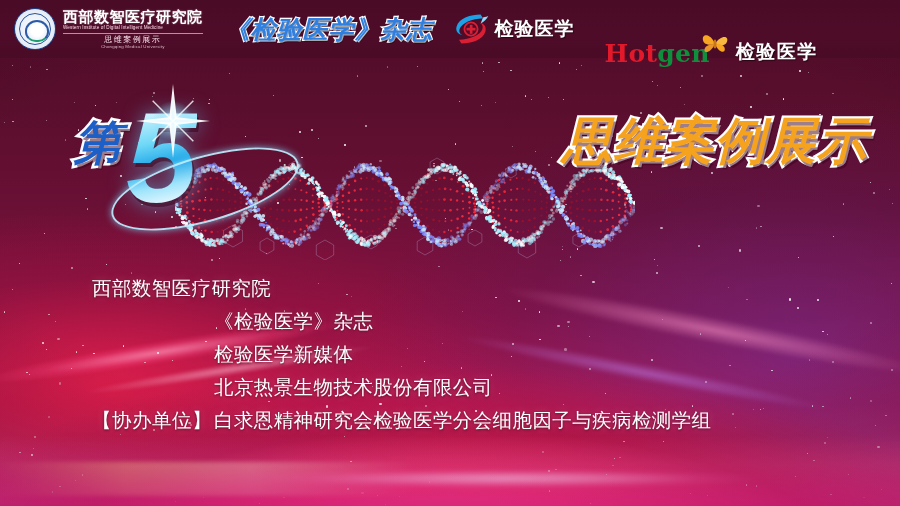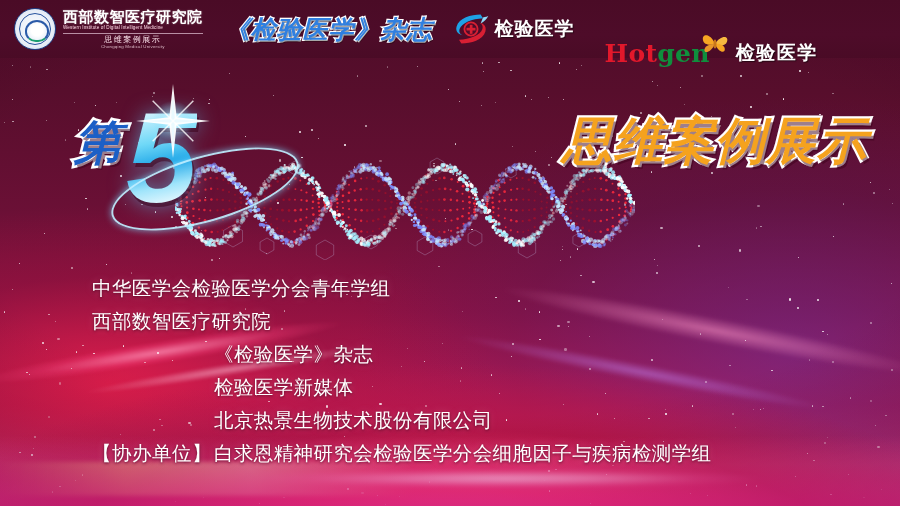--- a/index.html
+++ b/index.html
@@ -143,21 +143,21 @@
   .labmed-mark { width: 36px; height: 34px; flex:0 0 auto; }
   .labmed-cn {
     margin-left: 6px;
     font-size: 19px; font-weight: 700; color: #ffffff;
     letter-spacing: 1px;
     text-shadow: 1px 1px 1px rgba(0,0,0,.5);
     white-space: nowrap;
   }
 
   
-  .hotgen { margin-left: 30px; display:flex; align-items:center; position:relative;margin-top:48px; }
+  .hotgen { margin-left: 30px; display:flex; align-items:flex-start; position:relative;margin-top:48px; }
   .hotgen-word {
     font-family: "DejaVu Serif", "Liberation Serif", serif;
     font-size: 25px; font-weight: 700;
     letter-spacing: .3px;
     white-space: nowrap;
   }
   .hotgen-word .r { color:#e2182b; }
   .hotgen-word .g { color:#0f8f3d; }
   .hotgen-butterfly {
     position:absolute; left: 95px; top: -8px; width: 30px; height: 26px;
@@ -3089,21 +3089,20 @@
         <path d="M40 10 L42 38 L70 40 L42 42 L40 70 L38 42 L10 40 L38 38 Z" fill="#eafaff"></path>
         <path d="M62 18 L43 37 L40 40 L43 43 L62 62 L43 43 L40 40 L37 43 L18 62 L37 43 L40 40 L37 37 L18 18 L37 37 L40 40 L43 37 Z" stroke="#ffffff" stroke-width="1.6" opacity=".8" fill="none"></path>
       </svg>
     </div>
 
     <div class="ttl-orange">思维案例展示</div>
   </div>
 
   <div class="orgs" id="orgs">
       <div class="org-row">
-        <div class="org-val">中华医学会检验医学分会青年学组</div>
       </div>
       <div class="org-row">
         <div class="org-val">西部数智医疗研究院</div>
       </div>
       <div class="org-row">
         <div class="org-spacer"></div>
         <div class="org-val">《检验医学》杂志</div>
       </div>
       <div class="org-row">
         <div class="org-spacer"></div>

